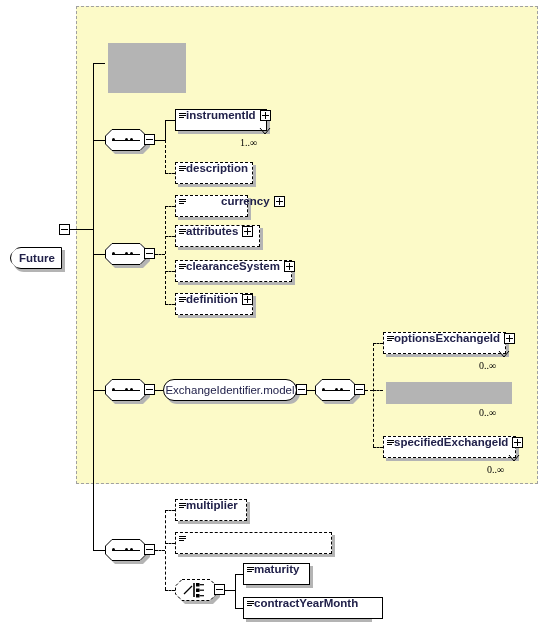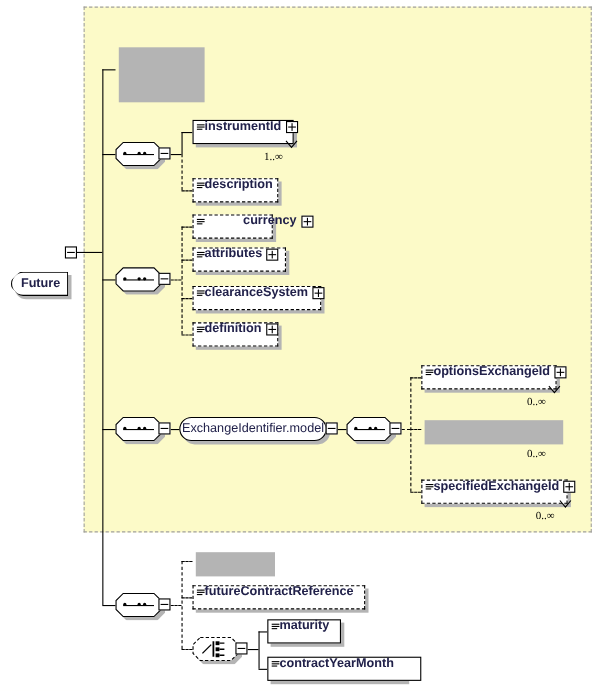--- a/index.html
+++ b/index.html
@@ -535,29 +535,36 @@
     </div>
   </div>
   <div class="tgl minus" style="left:144px; top:544px;"></div>
   <div class="dline h" style="left:155px; top:550px; width:10px;"></div>
   <div class="dline v" style="left:165px; top:510px; height:80px;"></div>
   <div class="dline h" style="left:165px; top:510px; width:10px;"></div>
   <div class="dline h" style="left:165px; top:543px; width:10px;"></div>
   <div class="dline h" style="left:165px; top:590px; width:10px;"></div>
 
   <div class="nodeshadow" style="left:178px; top:502px; width:72px; height:22px;"></div>
+  <div class="node opt" style="left:175px; top:499px; width:72px;">
+    <div class="elicon">
+        <i></i>
+        <i></i>
+        <i></i>
+      </div>
+    <span class="nm">multiplier</span>
+  </div>
 
   <div class="nodeshadow" style="left:178px; top:535px; width:157px; height:22px;"></div>
   <div class="node opt" style="left:175px; top:532px; width:157px;">
     <div class="elicon">
         <i></i>
         <i></i>
         <i></i>
       </div>
-    <span class="nm">futureContractReference</span>
   </div>
 
   <div class="choice" style="left:175px; top:579px;">
     <div class="chshadow"></div>
     <svg width="42" height="22" viewBox="0 0 42 22" style="position:absolute; left:0; top:0;">
       <polygon points="7,0.5 35,0.5 41.5,7 41.5,15 35,21.5 7,21.5 0.5,15 0.5,7" fill="#ffffff" stroke="#000" stroke-width="1" stroke-dasharray="3,2"></polygon>
     </svg>
     <svg width="42" height="22" viewBox="0 0 42 22" style="position:absolute; left:0; top:0;">
       <line x1="9" y1="15" x2="17" y2="7" stroke="#000" stroke-width="1.2"></line>
       <line x1="19" y1="4" x2="19" y2="18" stroke="#000" stroke-width="1.6"></line>

